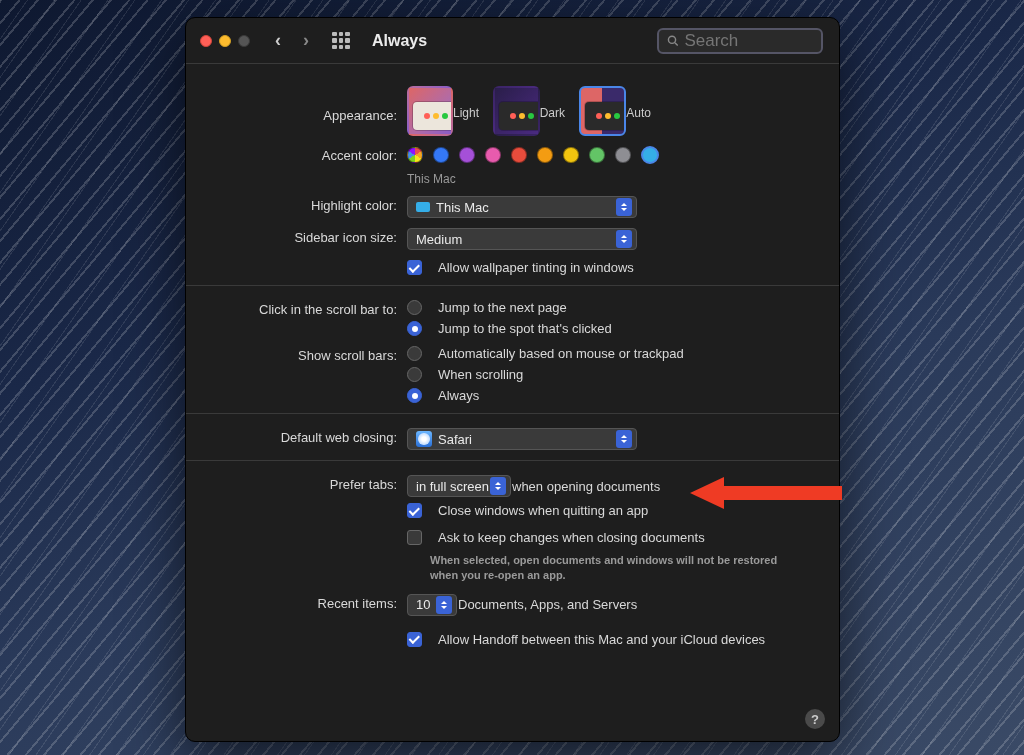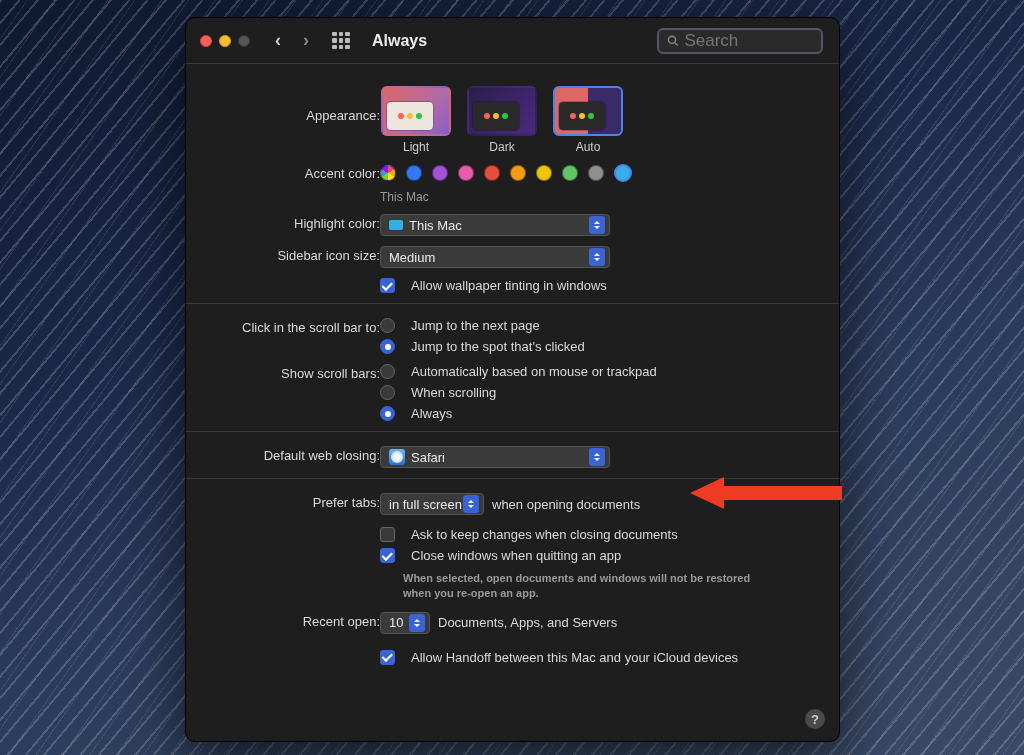--- a/index.html
+++ b/index.html
@@ -48,30 +48,30 @@
     width:166px; height:26px;
     background:#2a2a2a; border:2px solid #556; border-radius:6px;
     display:flex; align-items:center; padding:0 8px; gap:6px;
   }
   .search svg{width:13px;height:13px;fill:none;stroke:#888;stroke-width:2;}
   .search input{ background:transparent; border:none; outline:none; color:#ccc; font-size:17px; width:100%;}
 
   
   .content{ flex:1; overflow:auto; padding: 22px 0 10px; }
   .row { display:flex; align-items:flex-start; margin: 0 0 10px; }
-  .label { width:194px; text-align:right; padding-top:2px; color:#d9d9d9; }
+  .label { width:221px; text-align:right; padding-right:10px; padding-top:2px; color:#d9d9d9; }
   .field { flex:1; padding-right:20px; display:flex; flex-direction:column; gap:6px; }
-  .field-inline { display:flex; align-items:center; gap:8px; flex-wrap:wrap;}
+  .field-inline { display:flex; align-items:center; gap:1px; flex-wrap:wrap;}
 
   .divider{height:1px;background:#3a3a3a;margin:10px 0 14px;}
 
   
   .appearance-row .label{padding-top:22px;}
   .thumbs{display:flex;gap:14px;}
-  .thumb{width:72px;display:flex;flex-direction:column;align-items:center;}
+  .thumb{width:72px;display:flex;flex-direction:row;align-items:center;}
   .thumb-box{width:70px;height:50px;border-radius:6px;border:2px solid transparent;position:relative;overflow:hidden;}
   .thumb.selected .thumb-box{border-color:#4a86e8;}
   .thumb-label{font-size:12px;margin-top:4px;color:#ccc;}
   .tb-light{background:linear-gradient(135deg,#d66 0%, #b06ba8 60%, #8a5dc8 100%);}
   .tb-dark{background:linear-gradient(135deg,#2a1e4a 0%, #4a2a80 100%);}
   .tb-auto{background:linear-gradient(90deg,#d66 0 50%, #3a2a6a 50% 100%);}
   .tb-win{position:absolute;bottom:4px;left:4px;width:46px;height:28px;border-radius:4px;background:#ece6dc;display:flex;align-items:center;justify-content:center;gap:3px;box-shadow:0 0 0 1px rgba(0,0,0,.2);}
   .tb-dark .tb-win,.tb-auto .tb-win{background:#2a2a2a;}
   .tb-win i{width:6px;height:6px;border-radius:50%;}
   .i-r{background:#ff5f57;} .i-y{background:#febc2e;} .i-g{background:#28c840;}
@@ -300,34 +300,34 @@
     <div class="row">
       <div class="label">Prefer tabs:</div>
       <div class="field">
         <div class="field-inline">
           <div class="popup w110">
             <span>in full screen</span>
             <span class="arrows"></span>
           </div>
           <span>when opening documents</span>
         </div>
+        <label class="chk">
+          <span class="chk-box checked"></span>
+          <span>Close windows when quitting an app</span>
+        </label>
         <label class="chk" style="margin-top:6px;">
           <span class="chk-box"></span>
           <span>Ask to keep changes when closing documents</span>
         </label>
-        <label class="chk">
-          <span class="chk-box checked"></span>
-          <span>Close windows when quitting an app</span>
-        </label>
         <div class="hint">When selected, open documents and windows will not be restored when you re-open an app.</div>
       </div>
     </div>
 
     <div class="row" style="margin-top:10px;">
-      <div class="label">Recent open:</div>
+      <div class="label">Recent items:</div>
       <div class="field">
         <div class="field-inline">
           <div class="popup w50">
             <span>10</span>
             <span class="arrows"></span>
           </div>
           <span>Documents, Apps, and Servers</span>
         </div>
         <label class="chk" style="margin-top:10px;">
           <span class="chk-box checked"></span>

